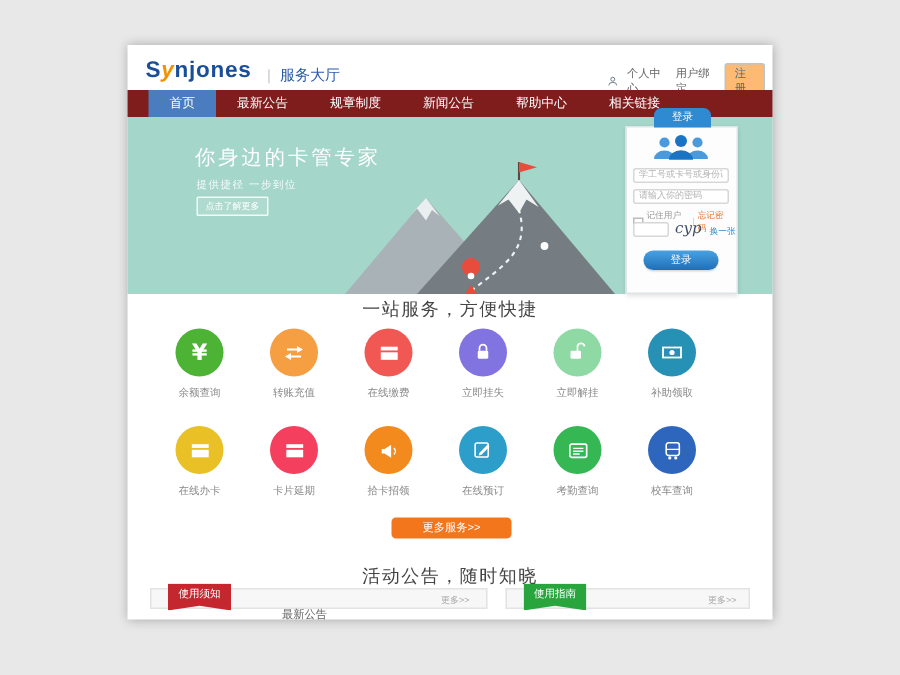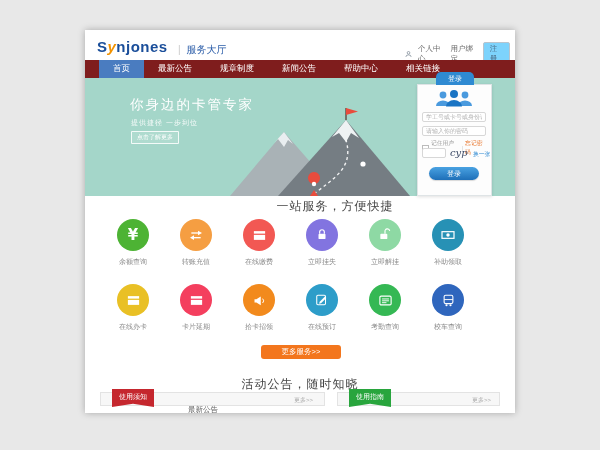--- a/index.html
+++ b/index.html
@@ -9,21 +9,21 @@
 
   
   .page-bg{left:85px;top:30px;width:430px;height:383px;background:#fff;box-shadow:0 0 7px rgba(0,0,0,.28);}
 
   
   .logo{left:97px;top:38px;font-size:15px;font-weight:bold;color:#1a4e9a;letter-spacing:.5px;text-align:right;}
   .logo .accent{color:#f29200;font-style:italic;}
   .portal{left:178px;top:43px;font-size:10px;color:#2a5ca8;}
   .portal .divider{color:#c9c9c9;margin-right:6px;}
   .hdr-right{left:405px;top:42px;width:105px;display:flex;align-items:center;gap:6px;font-size:7.5px;color:#666;}
-  .reg-btn{border:1px solid #b9c4cd;border-radius:2px;padding:1px 6px;color:#4a6b85;background:#7dd3fc;font-size:7.5px;cursor:pointer;}
+  .reg-btn{border:1px solid #b9c4cd;border-radius:2px;padding:1px 6px;color:#4a6b85;background:#fdba74;font-size:7.5px;cursor:pointer;}
 
   
   .nav{left:85px;top:60px;width:430px;height:18px;background:#7f1d1d;display:flex;align-items:stretch;padding-left:14px;box-sizing:border-box;}
   .nav-item{color:#fff;font-size:8.5px;display:flex;align-items:center;padding:0 14px;cursor:pointer;}
   .nav-item.active{background:#4a7cc0;}
 
   
   .banner{left:85px;top:78px;width:430px;height:118px;background:#a4d6c9;overflow:hidden;}
   .hero-title{left:130px;top:96px;font-size:13.5px;color:#fff;letter-spacing:2px;}
   .hero-sub{left:131px;top:118px;font-size:7px;color:rgba(255,255,255,.92);letter-spacing:1px;}
@@ -44,21 +44,21 @@
   .forgot{color:#e8742a;cursor:pointer;}
   .cap-input{position:absolute;left:422px;top:148px;width:24px;height:10px;border:1px solid #d7d7d7;border-radius:2px;font-size:6px;padding:0 2px;box-sizing:border-box;}
   .cap-img{left:450px;top:146px;width:22px;height:13px;font-family:"DejaVu Serif",serif;font-style:italic;
            font-size:10px;color:#3c4a66;text-align:left;line-height:13px;cursor:pointer;}
   .cap-refresh{left:473px;top:150px;font-size:5.8px;color:#2f8ad2;cursor:pointer;}
   .login-btn{left:429px;top:167px;width:50px;height:13px;border-radius:7px;background:linear-gradient(#49a2e2,#1e6fb8);
              color:#fff;font-size:7px;text-align:center;line-height:13px;cursor:pointer;box-shadow:0 1px 1px rgba(0,0,0,.15);}
 
   
   .section-title{left:85px;width:430px;text-align:center;font-size:12px;color:#454545;letter-spacing:1px;}
-  .svc-title{top:198px;margin-left:35px;}
+  .svc-title{top:198px;}
   .svc-circle{position:absolute;width:32px;height:32px;border-radius:50%;display:flex;align-items:center;justify-content:center;cursor:pointer;}
   .svc-label{position:absolute;width:64px;text-align:center;font-size:7px;color:#8a8a8a;}
   .yen{color:#fff;font-size:15px;font-weight:bold;font-family:"DejaVu Sans",sans-serif;}
   .more-btn{left:261px;top:345px;width:80px;height:14px;background:#f3761d;border-radius:3px;color:#fff;
             font-size:7.5px;text-align:center;line-height:14px;cursor:pointer;}
 
   
   .ann-title{top:376px;}
   .strip{position:absolute;top:392px;height:14px;background:#f7f7f7;border:1px solid #e3e3e3;box-sizing:border-box;}
   .ribbon{position:absolute;top:389px;height:18px;line-height:15px;padding:0 7px;color:#fff;font-size:7px;cursor:pointer;

